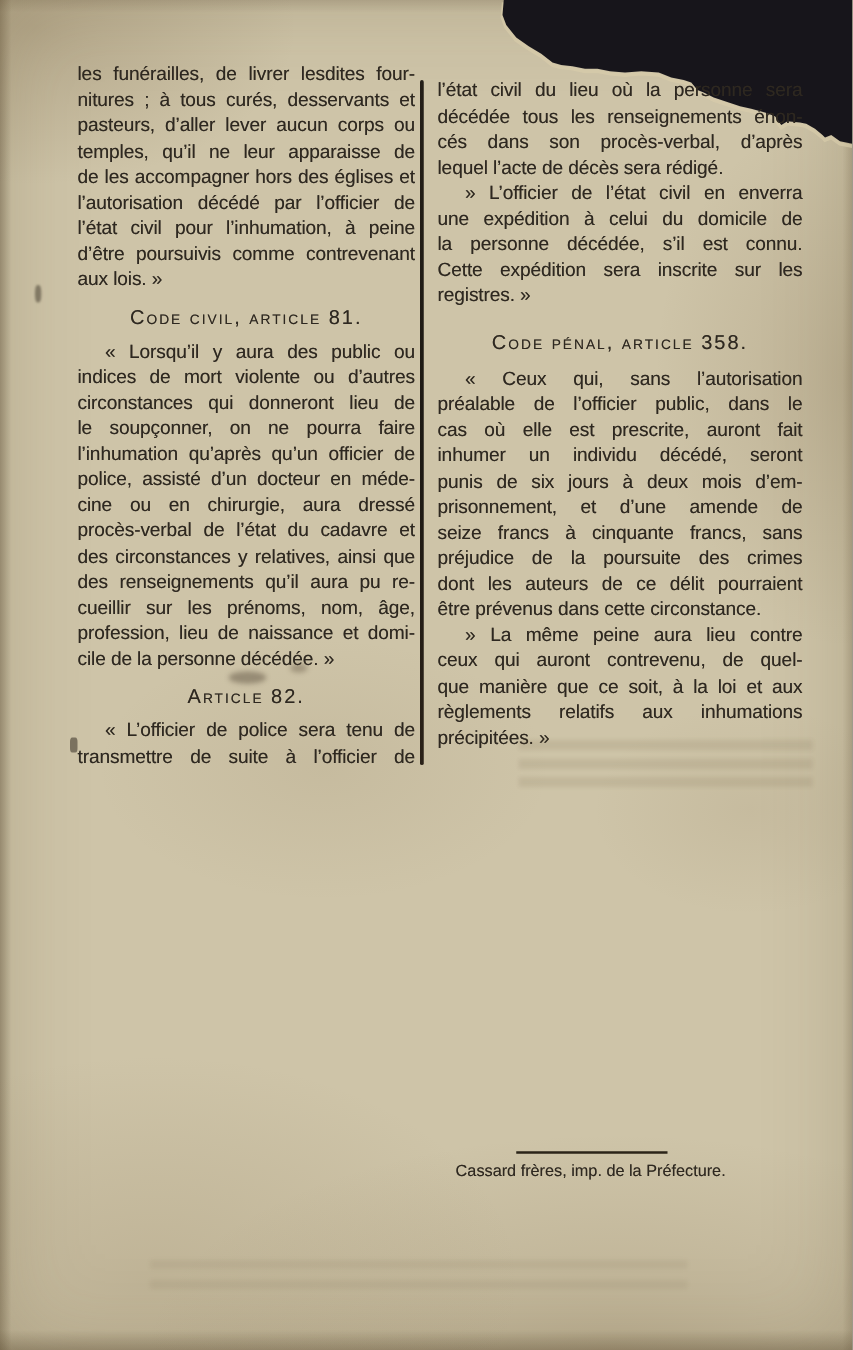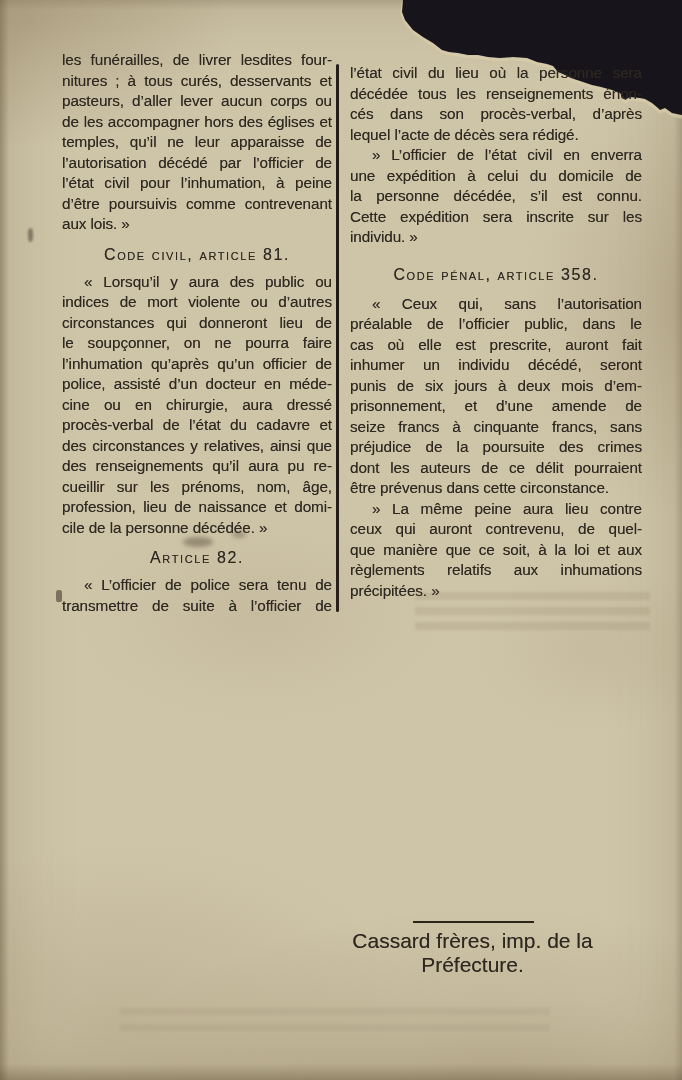--- a/index.html
+++ b/index.html
@@ -60,21 +60,21 @@
   }
   .torn-corner{position:absolute;top:0;right:0;width:282px;height:120px;}
   .torn-corner polygon{fill:var(--tear);}
   .torn-corner polyline{fill:none;stroke:#d9cdab;stroke-width:3;opacity:.65;}
   .imprint-rule{
     position:absolute;left:413px;top:921px;width:121px;height:2px;
     background:#2b2418;
   }
   .imprint-text{
     position:absolute;left:330px;top:929px;width:285px;
-    text-align:center;font-size:21px;letter-spacing:0;
+    text-align:center;font-size:13px;letter-spacing:0;
     text-shadow:0 0 .5px rgba(46,40,32,.5);
   }
   .stain{position:absolute;pointer-events:none;border-radius:50%;}
   .smudge-1{left:183px;top:537px;width:30px;height:10px;background:rgba(70,58,42,.40);filter:blur(2px);border-radius:50%;}
   .smudge-2{left:232px;top:531px;width:14px;height:7px;background:rgba(80,66,48,.35);filter:blur(2px);border-radius:50%;}
   .speck-1{left:28px;top:228px;width:5px;height:14px;background:rgba(60,52,40,.5);filter:blur(1px);border-radius:40%;}
   .speck-2{left:56px;top:590px;width:6px;height:12px;background:rgba(55,47,36,.55);filter:blur(.5px);border-radius:30%;}
   .show-through{
     position:absolute;left:415px;top:592px;width:235px;height:44px;
     background:repeating-linear-gradient(180deg,
@@ -98,22 +98,22 @@
     <polygon points="3,0 282,0 282,115 272,113 265,108 260,110 258,108 252,103 245,99 240,98 230,97 225,100 220,93 212,90 201,87 192,85 183,82 171,78 163,74 158,72 153,66 147,64 137,62 127,58 113,57 100,58 88,57 78,55 68,55 58,53 49,52 42,50 33,43 23,37 13,30 5,20 2,12"></polygon>
   </svg>
 
   <div class="divider"></div>
 
   <div class="column col-left" id="col-left">
       <div class="para">
         <div class="line">les funérailles, de livrer lesdites four-</div>
         <div class="line">nitures ; à tous curés, desservants et</div>
         <div class="line">pasteurs, d’aller lever aucun corps ou</div>
+        <div class="line">temples, qu’il ne leur apparaisse de</div>
         <div class="line">de les accompagner hors des églises et</div>
-        <div class="line">temples, qu’il ne leur apparaisse de</div>
         <div class="line">l’autorisation décédé par l’officier de</div>
         <div class="line">l’état civil pour l’inhumation, à peine</div>
         <div class="line">d’être poursuivis comme contrevenant</div>
         <div class="line lastline">aux lois. »</div>
       </div>
       <div class="heading">Code civil, article 81.</div>
       <div class="para indent">
         <div class="line">« Lorsqu’il y aura des public ou</div>
         <div class="line">indices de mort violente ou d’autres</div>
         <div class="line">circonstances qui donneront lieu de</div>
@@ -139,21 +139,21 @@
         <div class="line">l’état civil du lieu où la personne sera</div>
         <div class="line">décédée tous les renseignements énon-</div>
         <div class="line">cés dans son procès-verbal, d’après</div>
         <div class="line lastline">lequel l’acte de décès sera rédigé.</div>
       </div>
       <div class="para indent">
         <div class="line">» L’officier de l’état civil en enverra</div>
         <div class="line">une expédition à celui du domicile de</div>
         <div class="line">la personne décédée, s’il est connu.</div>
         <div class="line">Cette expédition sera inscrite sur les</div>
-        <div class="line lastline">individu. »</div>
+        <div class="line lastline">registres. »</div>
       </div>
       <div class="heading">Code pénal, article 358.</div>
       <div class="para indent">
         <div class="line">« Ceux qui, sans l’autorisation</div>
         <div class="line">préalable de l’officier public, dans le</div>
         <div class="line">cas où elle est prescrite, auront fait</div>
         <div class="line">inhumer un individu décédé, seront</div>
         <div class="line">punis de six jours à deux mois d’em-</div>
         <div class="line">prisonnement, et d’une amende de</div>
         <div class="line">seize francs à cinquante francs, sans</div>

